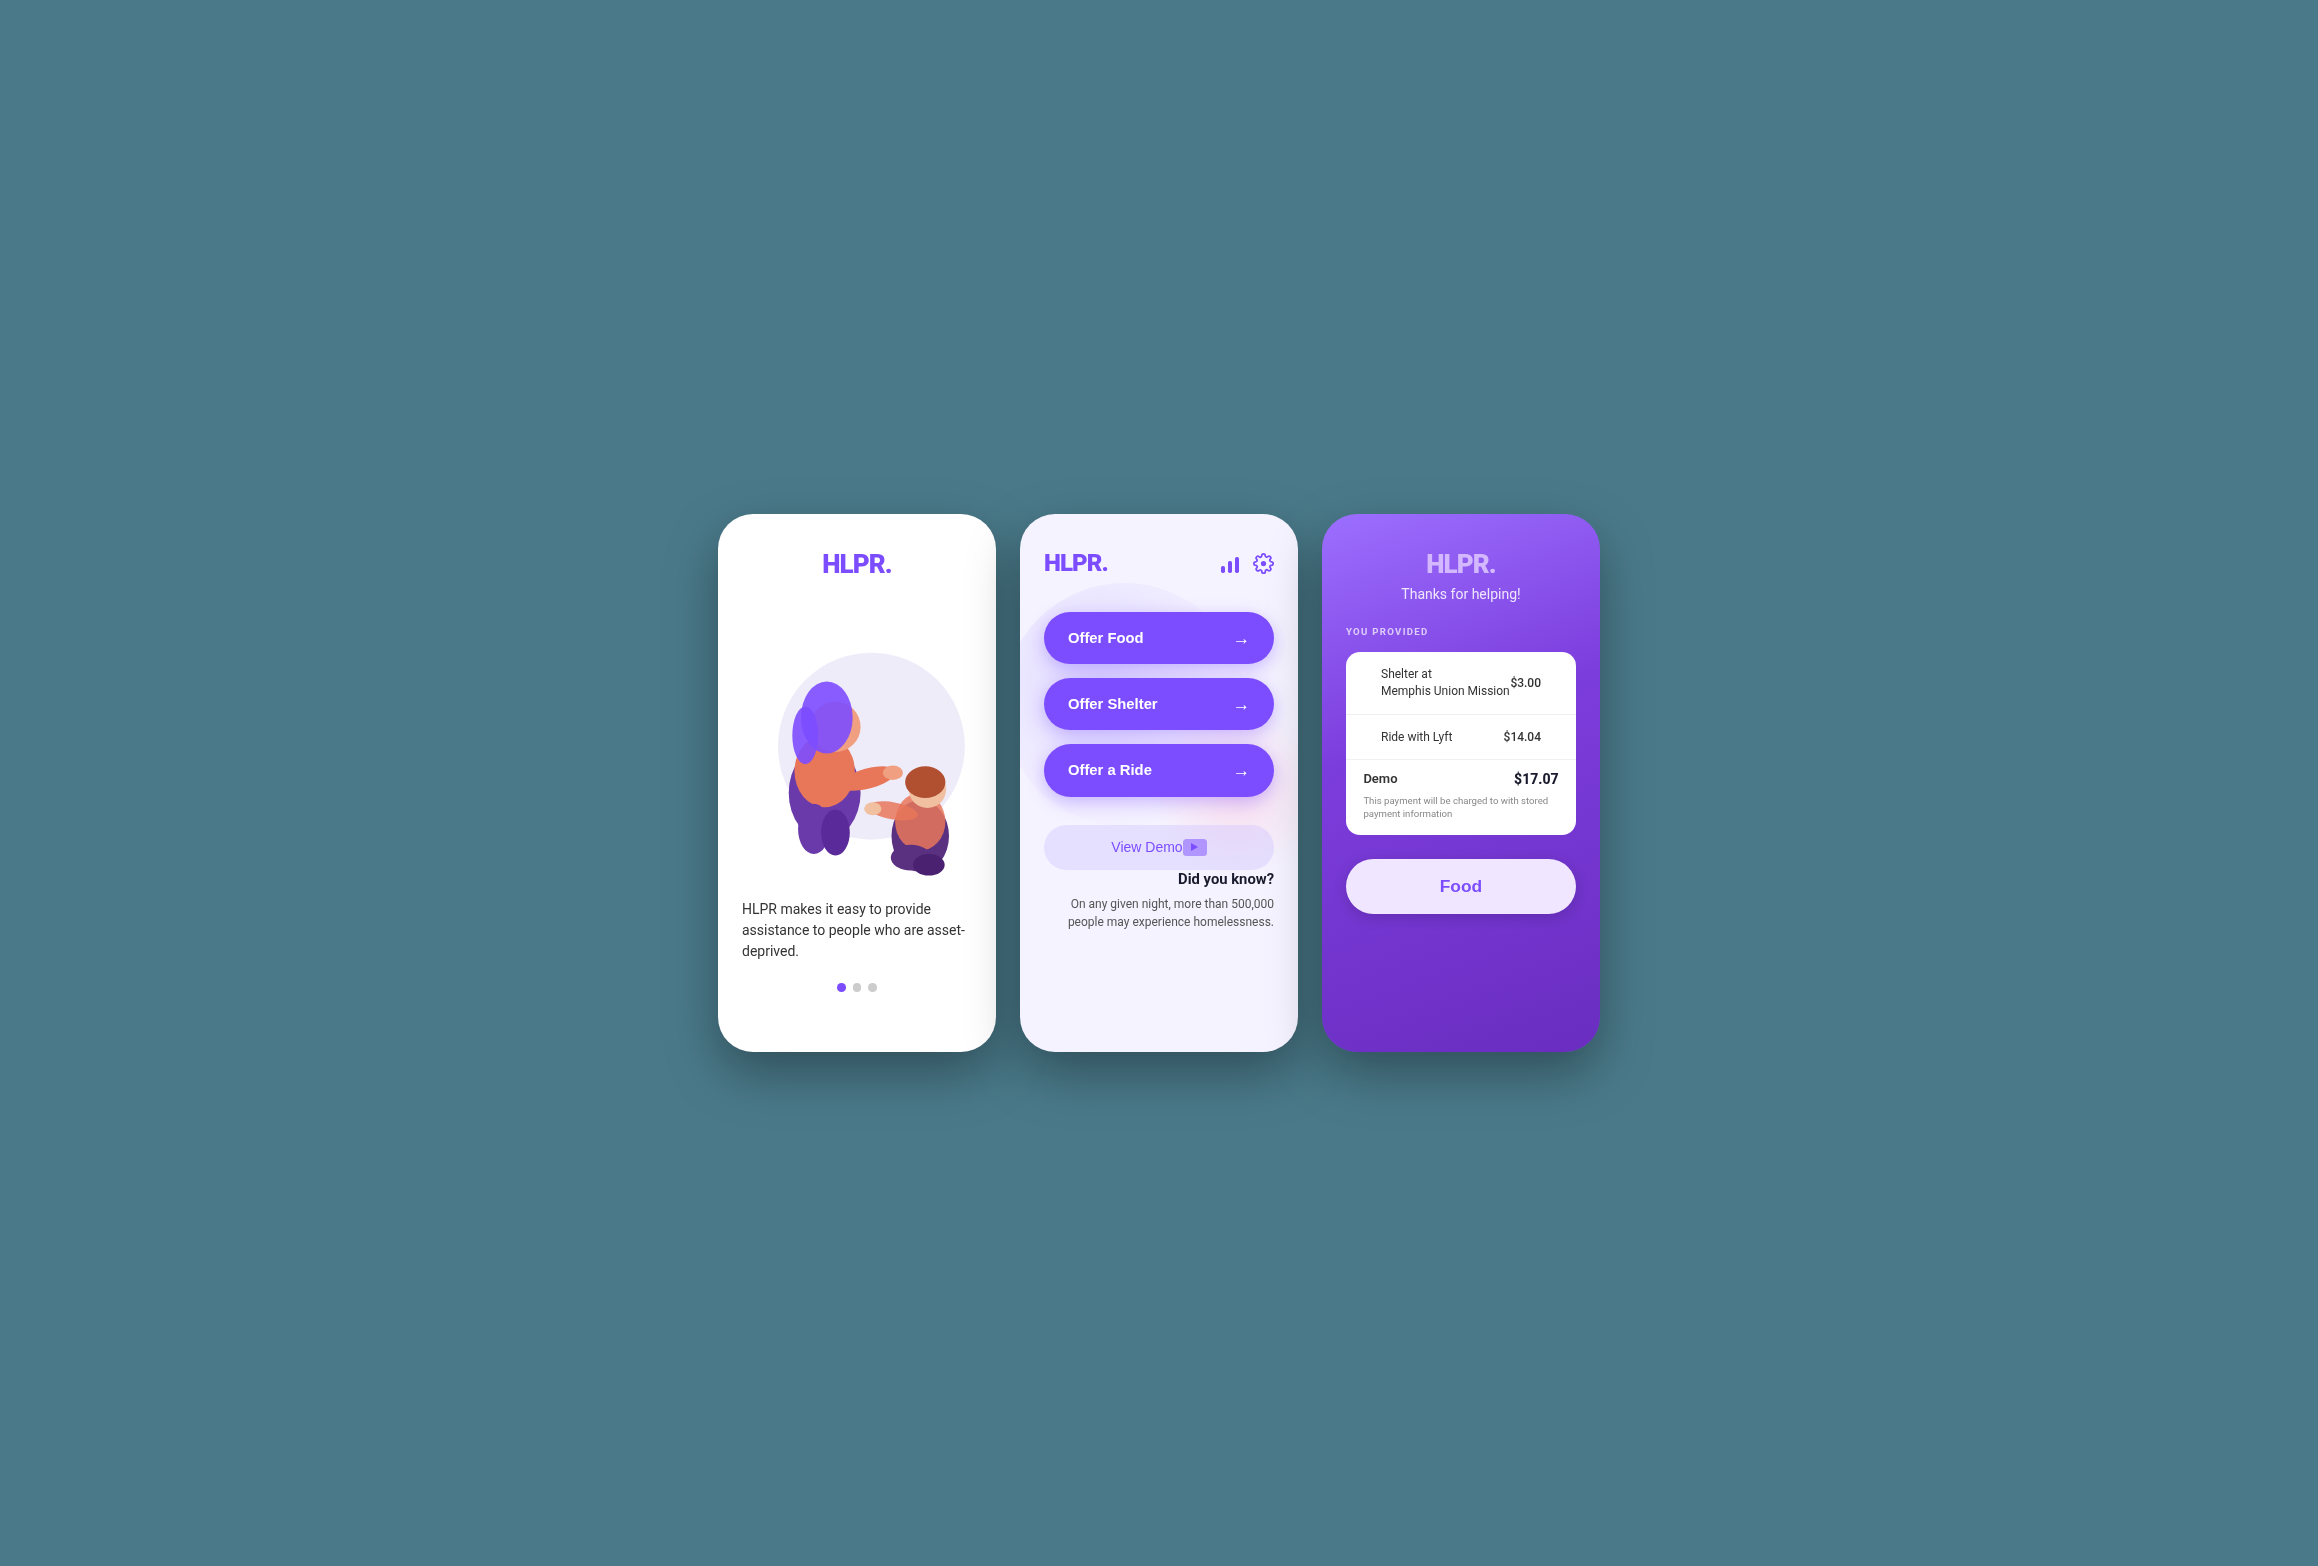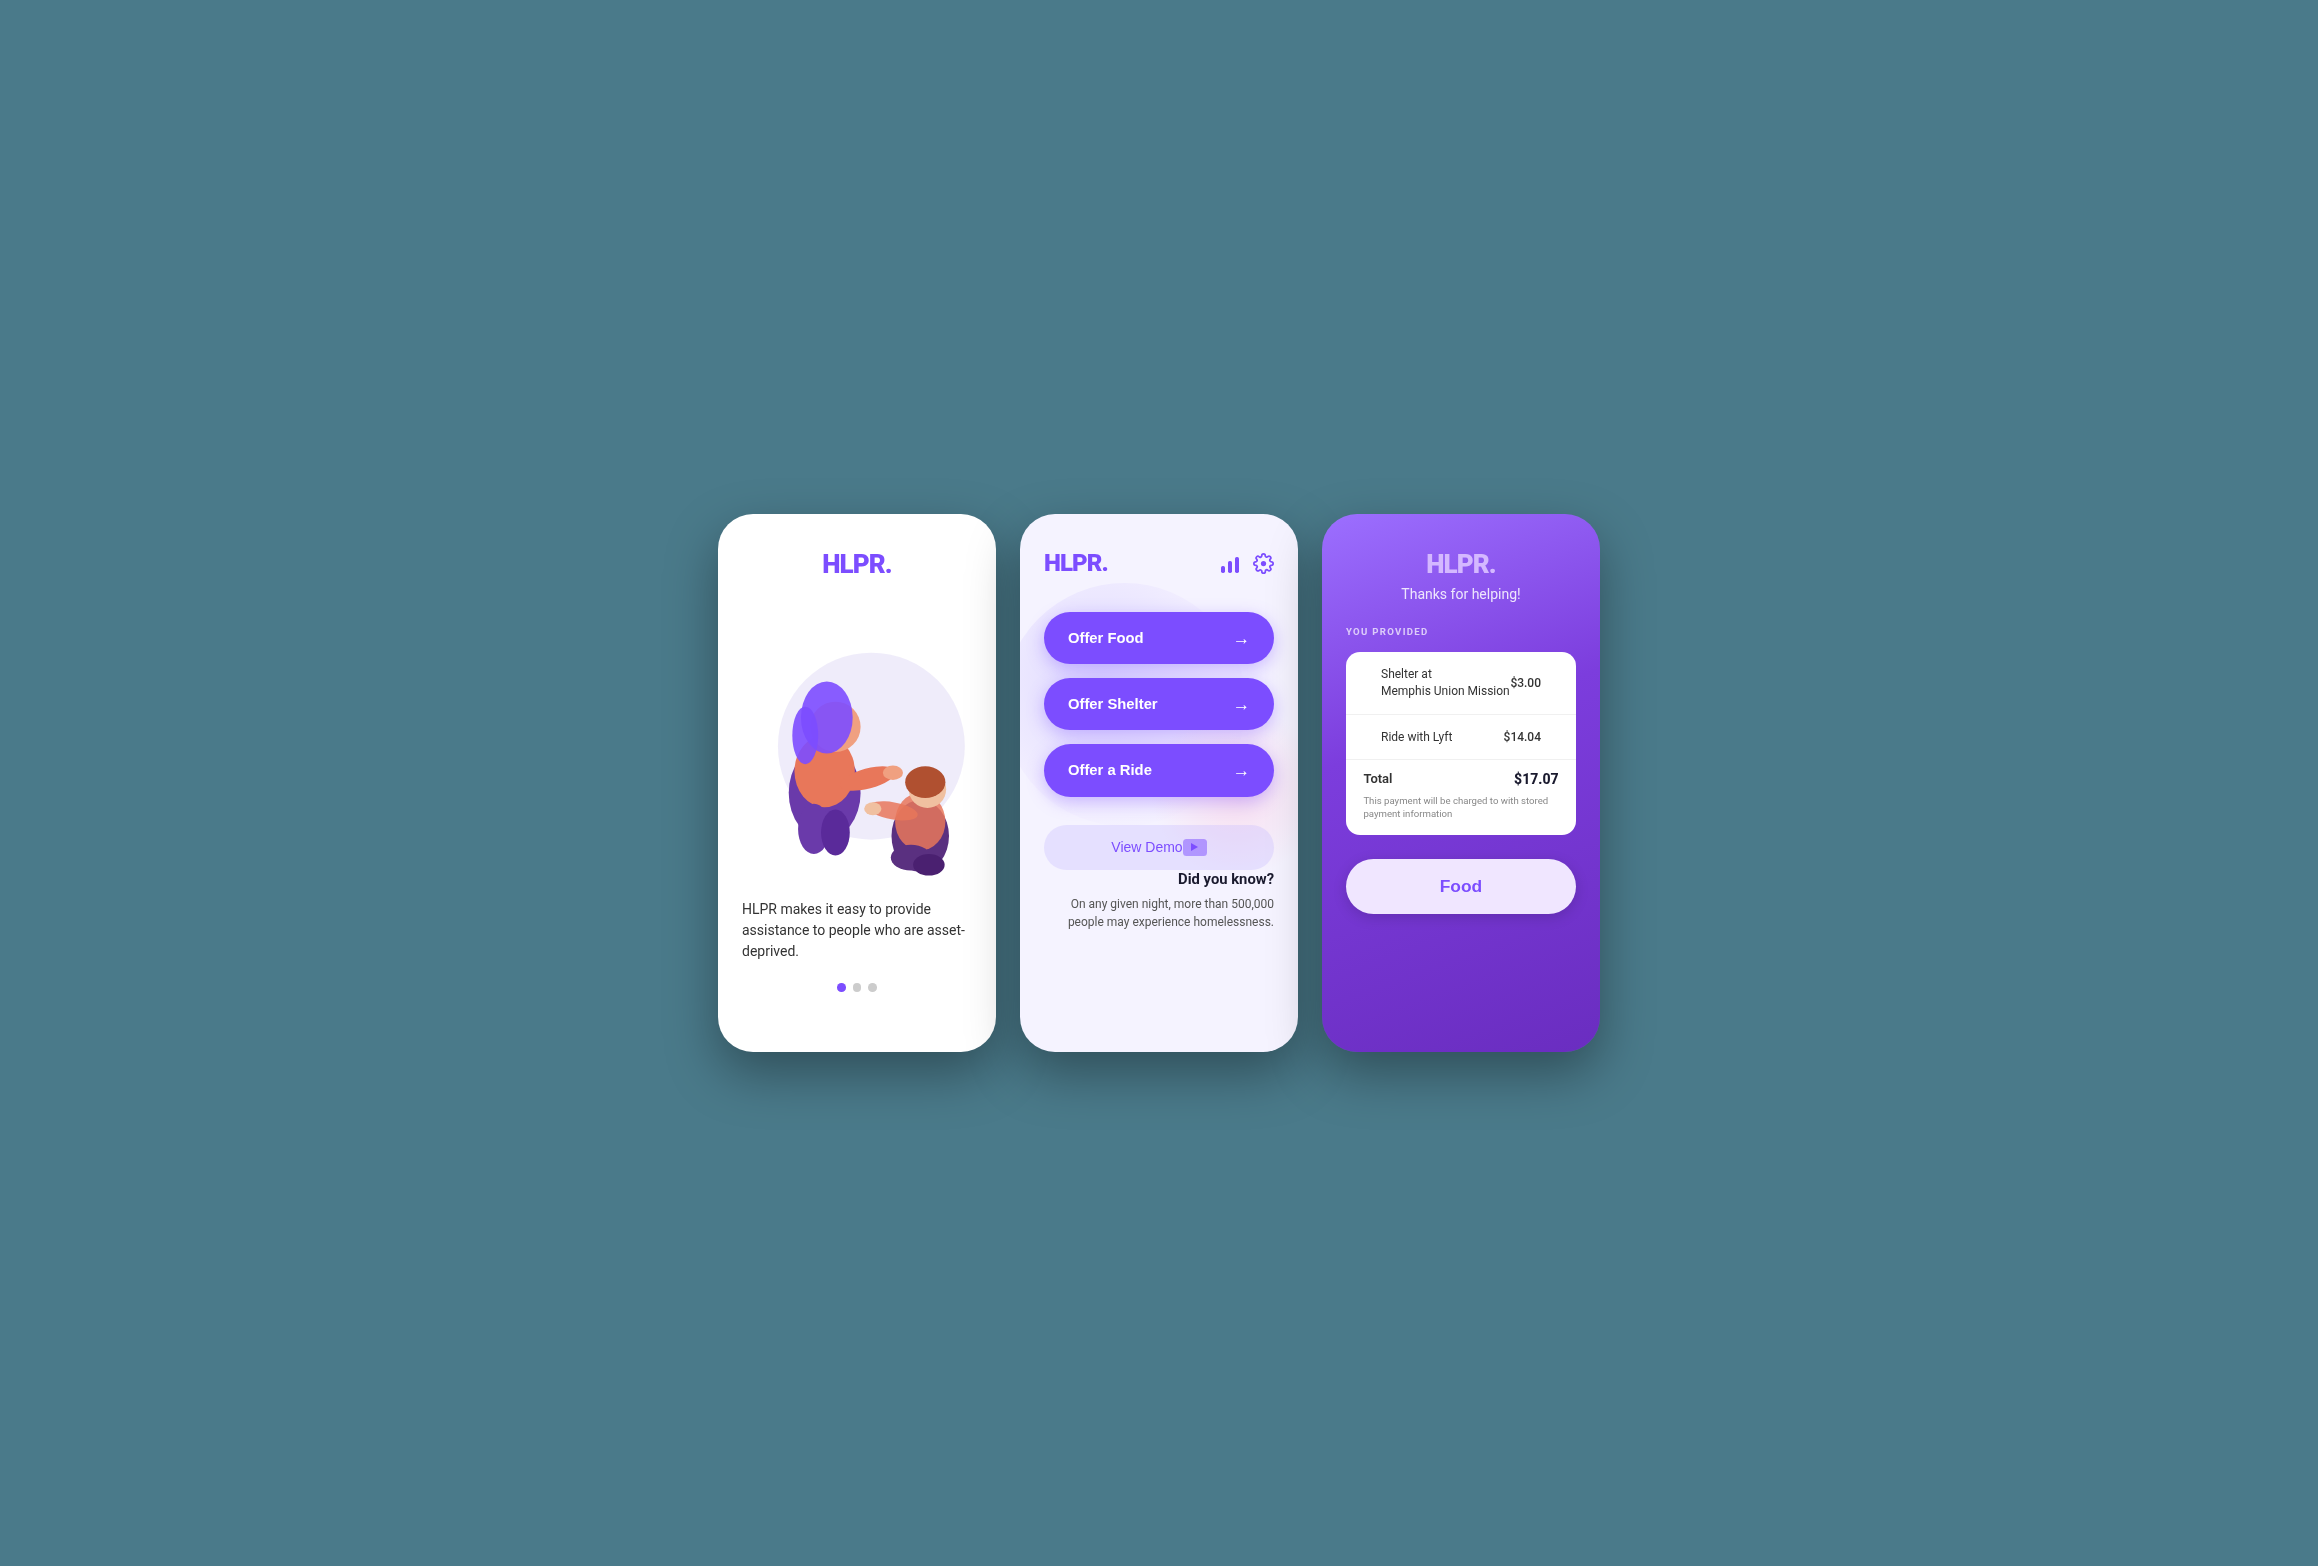--- a/index.html
+++ b/index.html
@@ -514,21 +514,21 @@
       <div class="receipt-card">
         <div class="receipt-row">
           <span class="receipt-item-name">Shelter at<br>Memphis Union Mission</span>
           <span class="receipt-item-price">$3.00</span>
         </div>
         <div class="receipt-row">
           <span class="receipt-item-name">Ride with Lyft</span>
           <span class="receipt-item-price">$14.04</span>
         </div>
         <div class="receipt-total-row">
-          <span class="receipt-total-label">Total</span>
+          <span class="receipt-total-label">Demo</span>
           <span class="receipt-total-amount">$17.07</span>
         </div>
         <p class="receipt-note">This payment will be charged to with stored payment information</p>
       </div>
 
 
       <button class="next-btn">
         <span>Food</span>
       </button>
     </div>

